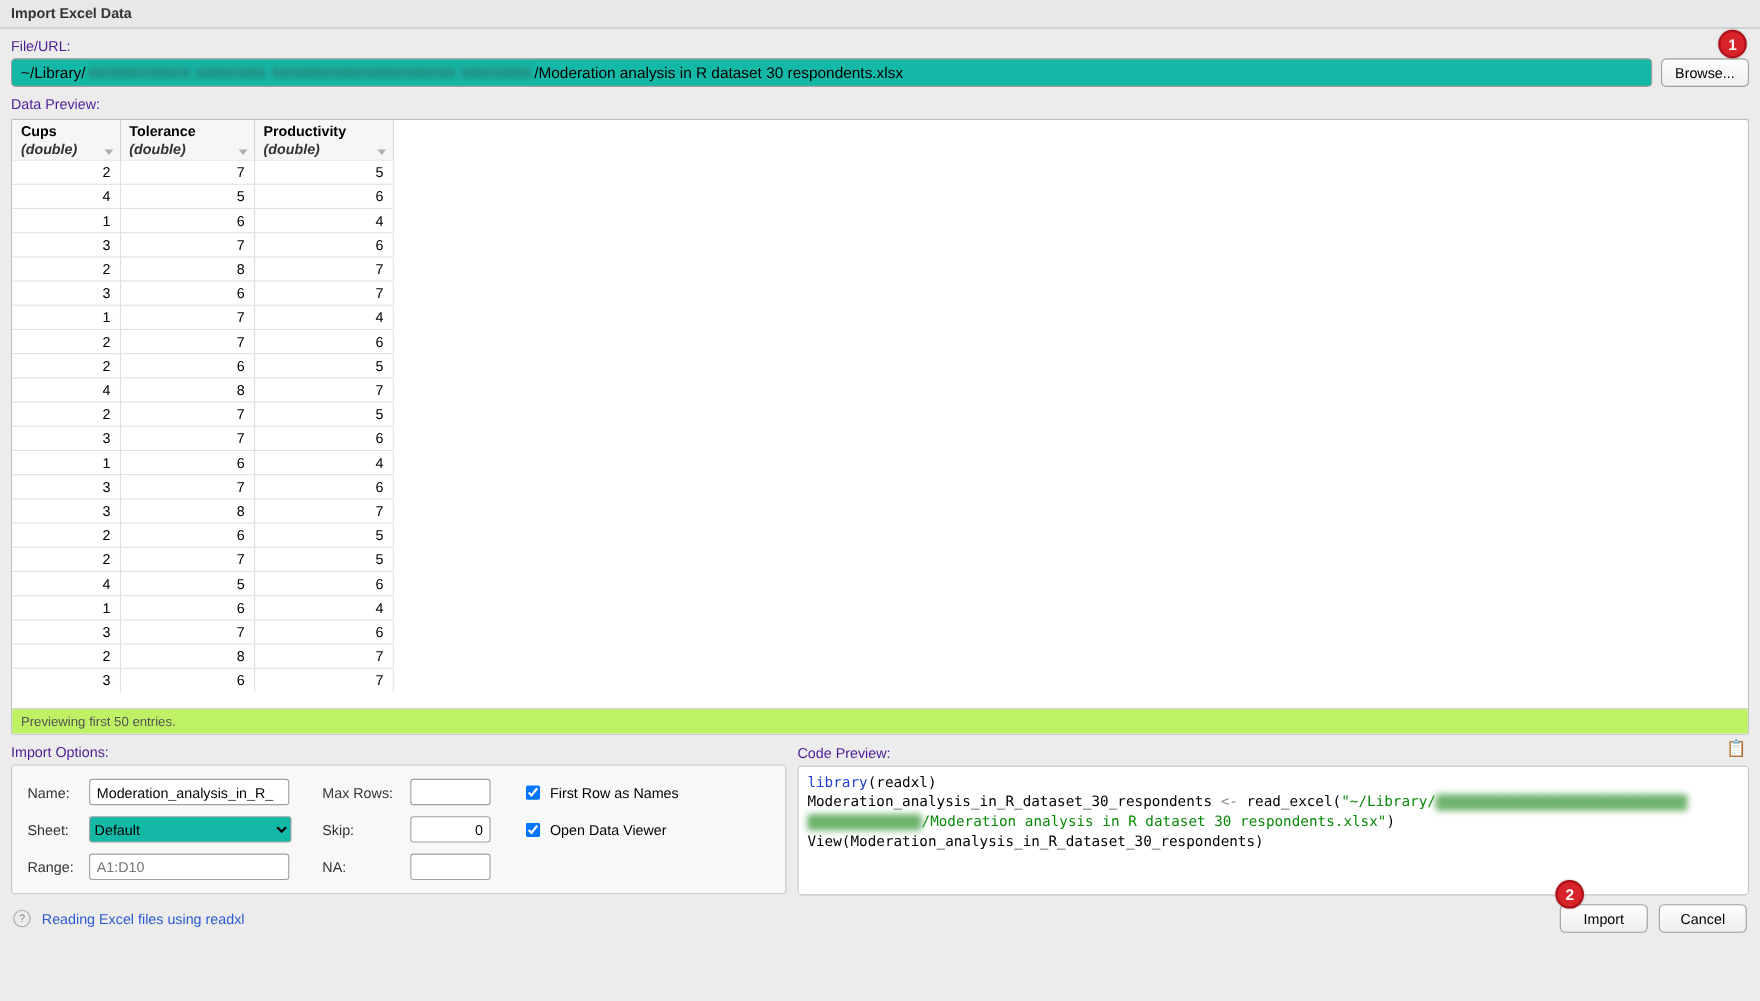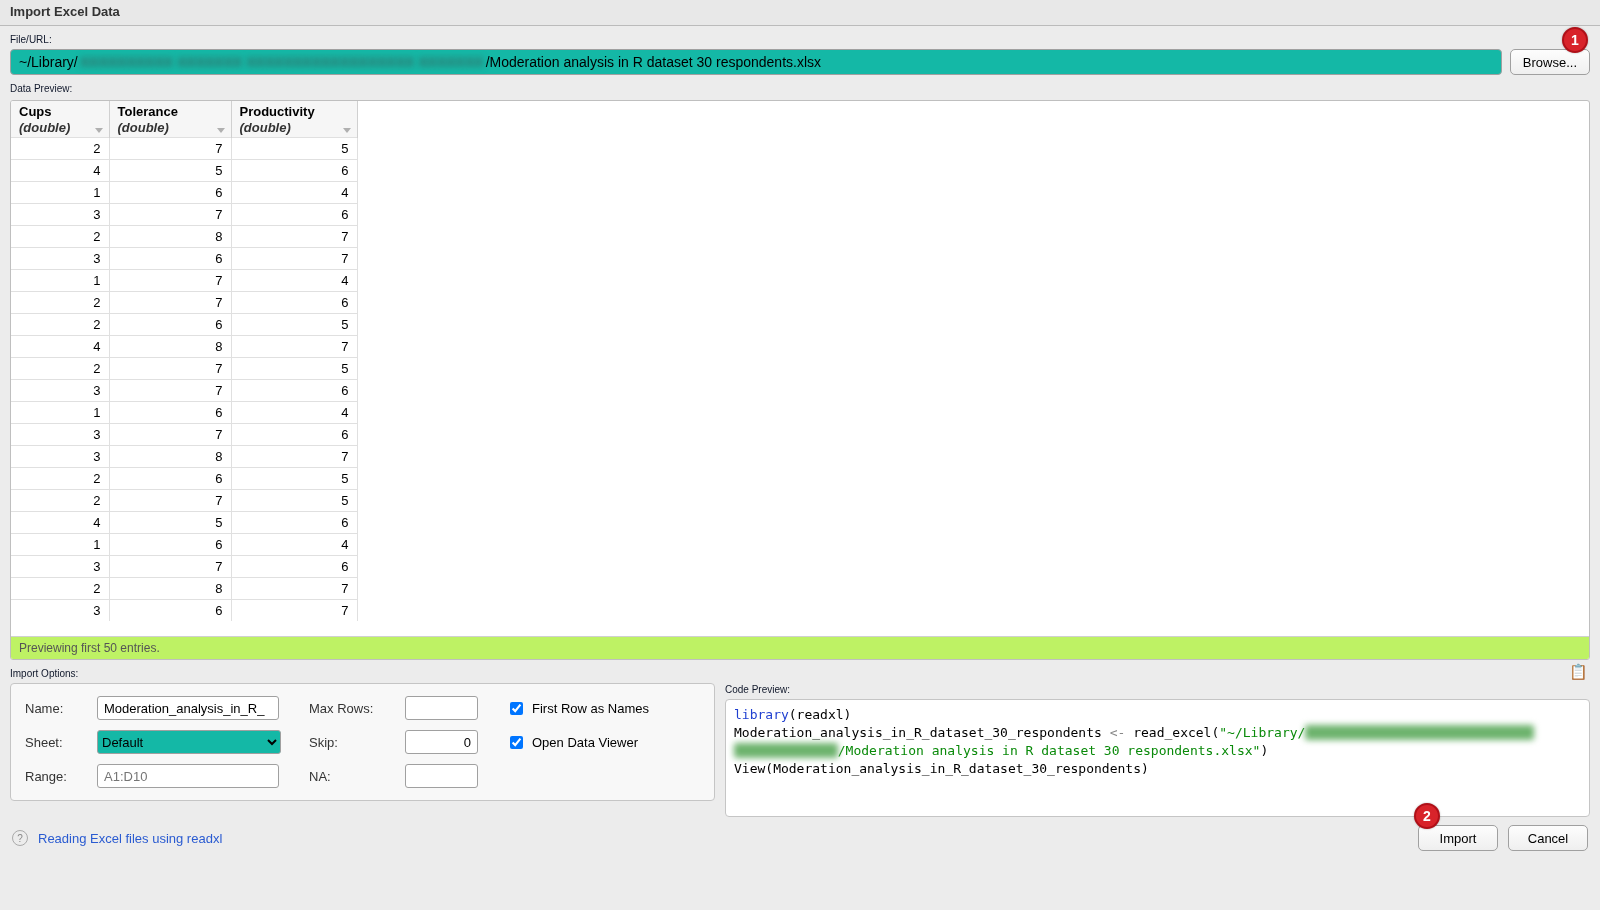--- a/index.html
+++ b/index.html
@@ -19,22 +19,22 @@
     font-size: 13px;
     color: #333;
     border-bottom: 1px solid #bbb;
     background: #e8e8e8;
     font-weight: bold;
   }
   .section {
     padding: 6px 10px 2px 10px;
   }
   .label {
-    font-size: 10px;
-    color: #0f172a;
+    font-size: 13px;
+    color: #4c1d95;
     display: block;
     margin-bottom: 4px;
   }
   .file-row {
     display: flex;
     align-items: center;
     gap: 8px;
   }
   .file-input {
     flex: 1;
@@ -128,21 +128,21 @@
   .options-box {
     border: 1px solid #c5c5c5;
     border-radius: 4px;
     background: #f8f8f8;
     padding: 12px 14px;
     display: flex;
     gap: 28px;
     height: 118px;
   }
   .opt-col { display: flex; flex-direction: column; gap: 10px; }
-  .opt-row { display: flex; align-items: center; gap: 24px; }
+  .opt-row { display: flex; align-items: center; gap: 8px; }
   .opt-row label { width: 48px; text-align: left; color: #333; }
   .opt-col2 .opt-row label { width: 72px; }
   input[type=text].small {
     width: 182px;
     height: 24px;
     border: 1px solid #a0a0a0;
     border-radius: 3px;
     padding: 0 6px;
     font-size: 13px;
   }
@@ -441,21 +441,21 @@
           <span>First Row as Names</span>
         </div>
         <div class="checkbox-row">
           <input type="checkbox" checked="" style="">
           <span>Open Data Viewer</span>
         </div>
       </div>
     </div>
   </div>
   <div class="panel-right">
-    <span class="label" style="margin-top:20px;">Code Preview:</span>
+    <span class="label" style="margin-top:5px;">Code Preview:</span>
     <span class="clipboard-icon">📋</span>
     <div class="code-box"><span class="kw">library</span><span>(readxl)</span>
 <span>Moderation_analysis_in_R_dataset_30_respondents </span><span class="op">&lt;- </span><span>read_excel(</span><span class="str">"~/Library/</span><span class="gblur">XXXXXXXXXXXXXXX  XXXXXXXXXXXX</span><span class="str"> </span>
 <span class="gblur">XXXXX  XXXXXX</span><span class="str">/Moderation analysis in R dataset 30 respondents.xlsx"</span><span>)</span>
 <span>View(Moderation_analysis_in_R_dataset_30_respondents)</span></div>
   </div>
 </div>
 
 <div class="footer">
   <span class="help-icon">?</span>

